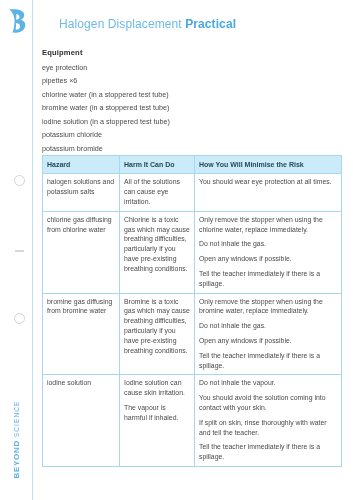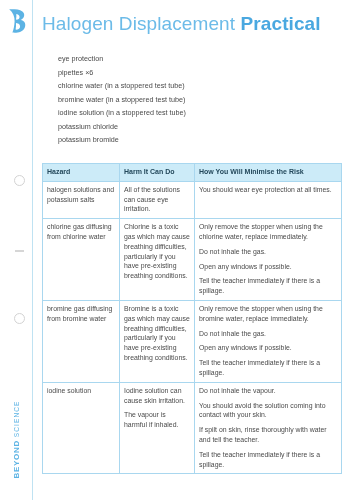--- a/index.html
+++ b/index.html
@@ -87,43 +87,42 @@
 
   
   .content {
     position: absolute;
     left: 42px;
     top: 0;
     width: 300px;
   }
 
   .page-title {
-    margin: 0;
-    padding-top: 13px;
-    font-size: 19px;
+    margin: 17px;
+    font-size: 12px;
     font-weight: normal;
     color: #6cbbe8;
     letter-spacing: 0.1px;
     line-height: 1.2;
   }
   .page-title .title-strong {
     font-weight: bold;
     color: #4aa8e0;
   }
 
   .section-heading {
     margin: 9px 0 3px 0;
     font-size: 7.6px;
     font-weight: bold;
     color: #2f2f2f;
     letter-spacing: 0.15px;
   }
 
   .equipment-list {
-    margin: 16px;
+    margin: 0;
     padding: 0;
     list-style: none;
   }
   .equipment-list li {
     font-size: 7.2px;
     line-height: 1.0;
     padding: 3.2px 0;
     color: #4a4a4a;
   }
 
@@ -195,20 +194,21 @@
   <div class="brand-vertical">
     <span class="brand-bold">BEYOND</span>
     <span class="brand-light">SCIENCE</span>
   </div>
 </div>
 
 <div class="content">
 
   <h1 class="page-title"><span>Halogen Displacement </span><span class="title-strong">Practical</span></h1>
 
+  <div class="section-heading">Equipment</div>
 
   <ul class="equipment-list">
     <li>eye protection</li>
     <li>pipettes ×6</li>
     <li>chlorine water (in a stoppered test tube)</li>
     <li>bromine water (in a stoppered test tube)</li>
     <li>iodine solution (in a stoppered test tube)</li>
     <li>potassium chloride</li>
     <li>potassium bromide</li>
   </ul>

